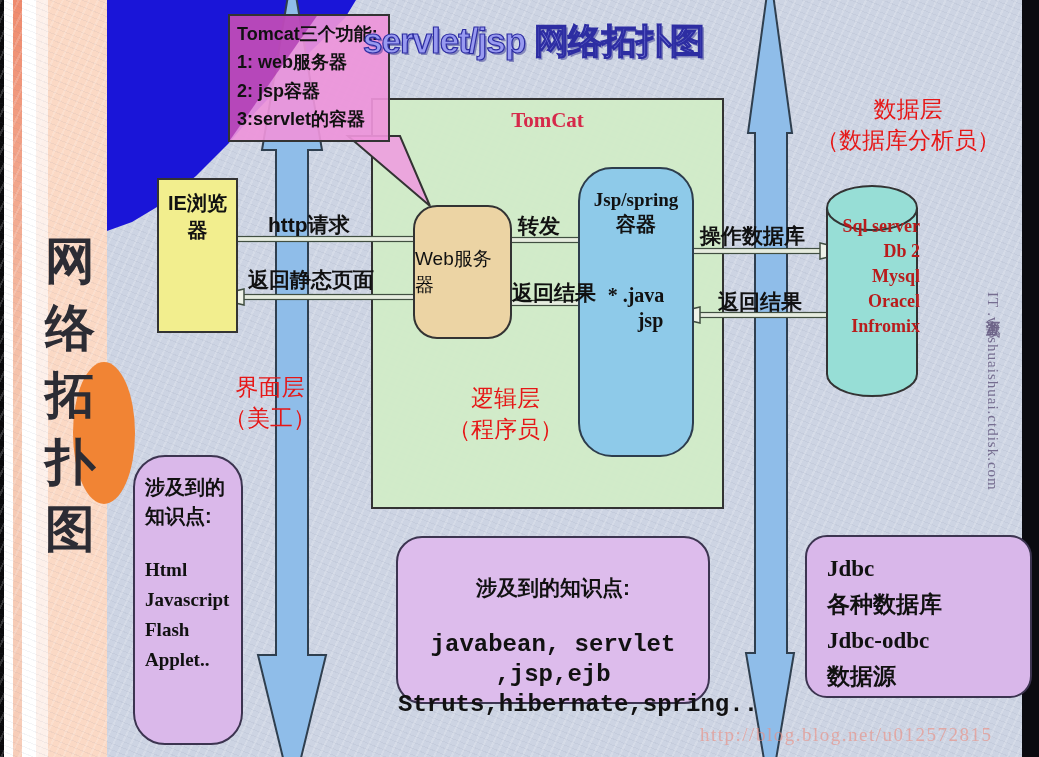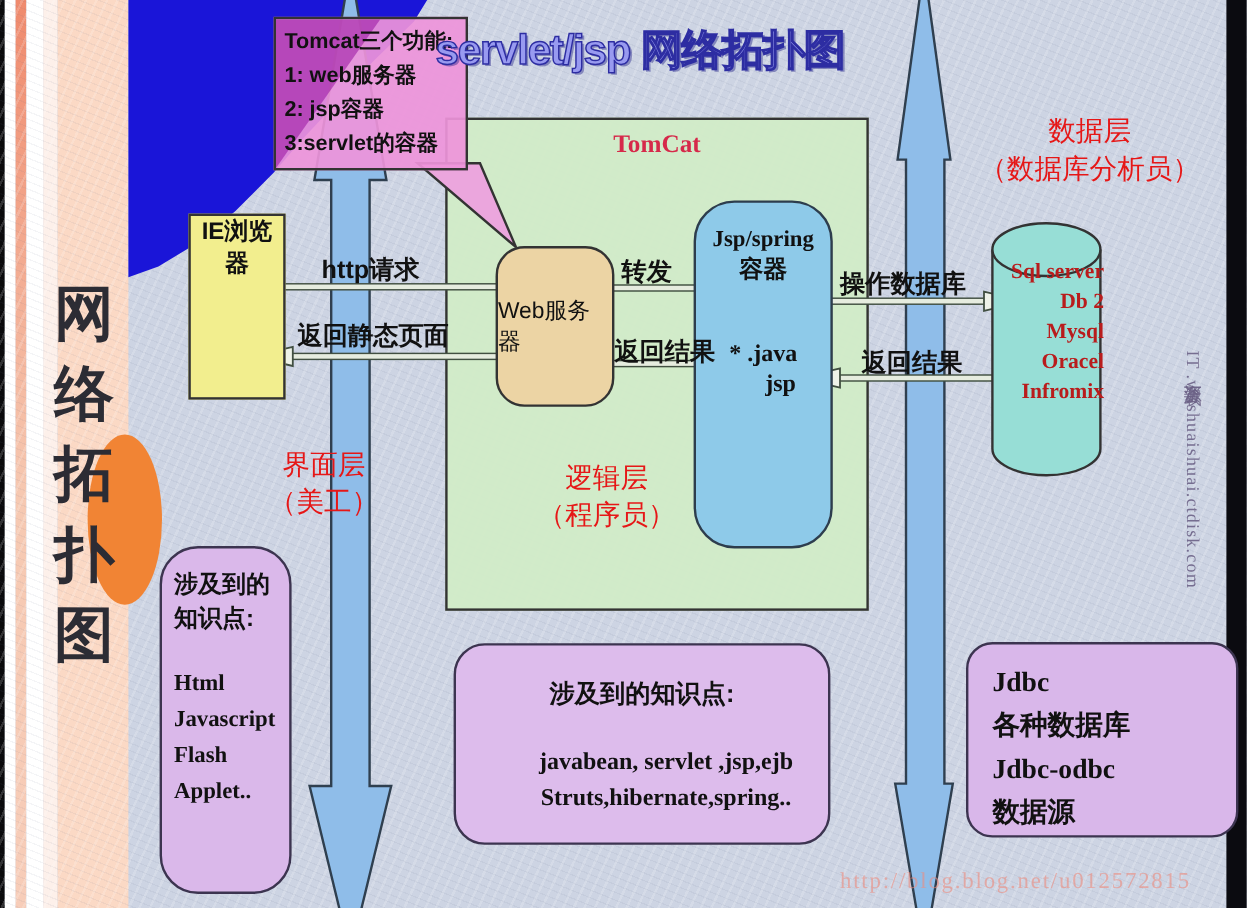--- a/index.html
+++ b/index.html
@@ -32,41 +32,41 @@
     font-family:"Liberation Serif",serif;font-weight:bold;font-size:21px;color:#d6294a;}
   
   .note{position:absolute;left:228px;top:14px;width:158px;height:124px;z-index:6;
     background:rgba(238,148,218,.92);border:2px solid #333;}
   .note-magenta{position:absolute;inset:0;background:rgba(150,16,160,.55);
     clip-path:polygon(0 0,55% 0,0 100%);}
   .note-text{position:relative;padding:4px 7px;font-size:18px;font-weight:bold;color:#111;line-height:1.58;}
   .vert-arrows{z-index:7;}
   .ie-box{position:absolute;left:157px;top:178px;width:81px;height:155px;z-index:8;
     background:#f2ee8e;border:2px solid #333;text-align:center;
-    font-weight:bold;font-size:20px;color:#111;box-sizing:border-box;line-height:1.35;}
+    font-weight:bold;font-size:20px;color:#111;padding-top:10px;box-sizing:border-box;line-height:1.35;}
   .web-box{position:absolute;left:413px;top:205px;width:95px;height:130px;z-index:8;
     background:#ecd4a4;border:2px solid #333;border-radius:24px;display:flex;align-items:center;
     justify-content:center;font-weight:normal;font-size:19px;color:#111;}
   .jsp-box{position:absolute;left:578px;top:167px;width:116px;height:290px;z-index:8;
     background:#8ecae9;border:2px solid #2d3d4d;border-radius:34px;color:#111;
     font-family:"Liberation Serif",serif;font-weight:bold;text-align:center;box-sizing:border-box;padding-top:20px;}
   .jsp-box .l1{font-size:19px;}
   .jsp-box .l2{font-size:20px;font-family:"Liberation Sans",sans-serif;}
   .jsp-box .java{margin-top:46px;font-size:20px;}
   .jsp-box .jsp{font-size:20px;margin-top:2px;padding-left:29px;}
   .cyl-wrap{position:absolute;left:824px;top:182px;width:96px;height:218px;z-index:8;}
   .cyl-text{position:absolute;left:0;top:32px;width:96px;text-align:right;z-index:9;
     font-family:"Liberation Serif",serif;font-weight:bold;font-size:18px;line-height:25px;color:#b91c1c;}
   .kbox{position:absolute;z-index:8;background:#dab8ea;border:2px solid #3c3450;color:#111;box-sizing:border-box;}
   .k-left{left:133px;top:455px;width:110px;height:290px;border-radius:32px;padding:16px 10px;}
   .k-left .h{font-weight:bold;font-size:20px;line-height:1.45;}
   .k-left .items{margin-top:24px;font-family:"Liberation Serif",serif;font-weight:bold;font-size:19px;line-height:30px;}
-  .k-mid{left:378px;top:536px;width:314px;height:168px;border-radius:26px;background:#ddbcec;text-align:center;padding-top:26px;}
+  .k-mid{left:396px;top:536px;width:314px;height:168px;border-radius:26px;background:#ddbcec;text-align:center;padding-top:36px;}
   .k-mid .h{font-weight:bold;font-size:21px;}
-  .k-mid .b{margin-top:28px;font-family:Liberation Serif, serif;font-weight:bold;font-size:20px;line-height:30px;margin-left:40px;}
+  .k-mid .b{margin-top:28px;font-family:Liberation Mono, monospace;font-weight:bold;font-size:24px;line-height:30px;}
   .k-right{left:805px;top:535px;width:227px;height:163px;border-radius:22px;background:#d9b7ea;
     padding:14px 0 0 20px;font-family:"Liberation Serif",serif;font-weight:bold;font-size:23px;line-height:36px;}
   .arrowlayer{z-index:9;}
   .alabel{position:absolute;z-index:10;font-weight:bold;font-size:21px;color:#111;white-space:nowrap;}
   .redlabel{position:absolute;z-index:10;color:#e61717;font-weight:normal;font-size:23px;
     text-align:center;line-height:31px;white-space:nowrap;}
   .title{position:absolute;left:363px;top:18px;z-index:10;white-space:nowrap;
     font-family:Liberation Sans, sans-serif;font-weight:bold;font-size:35px;letter-spacing:-1px;
     color:#989af0;-webkit-text-stroke:1.2px #2d2da2;text-shadow:2px 2px 0 rgba(40,40,140,.45);}
   .wm-vert{position:absolute;left:983px;top:292px;height:330px;z-index:12;

